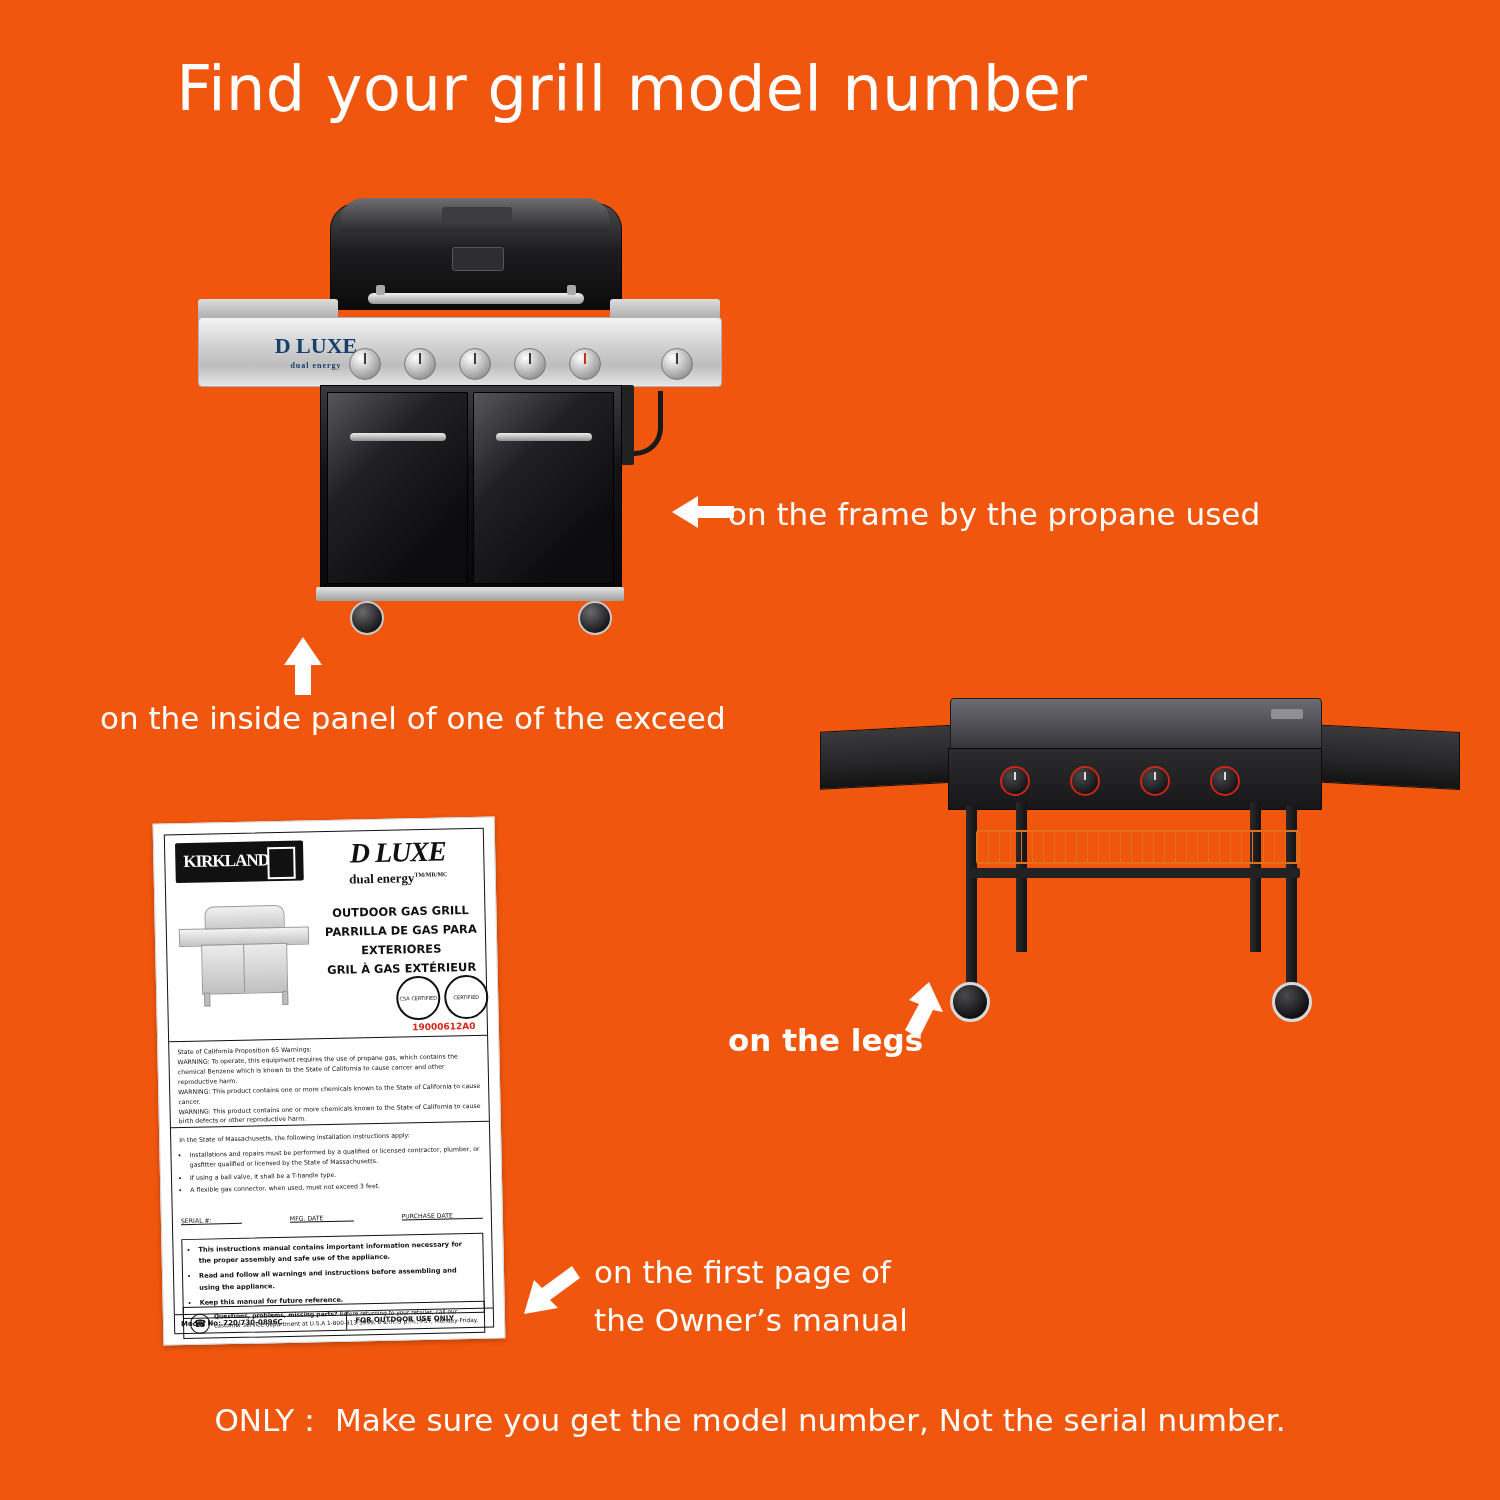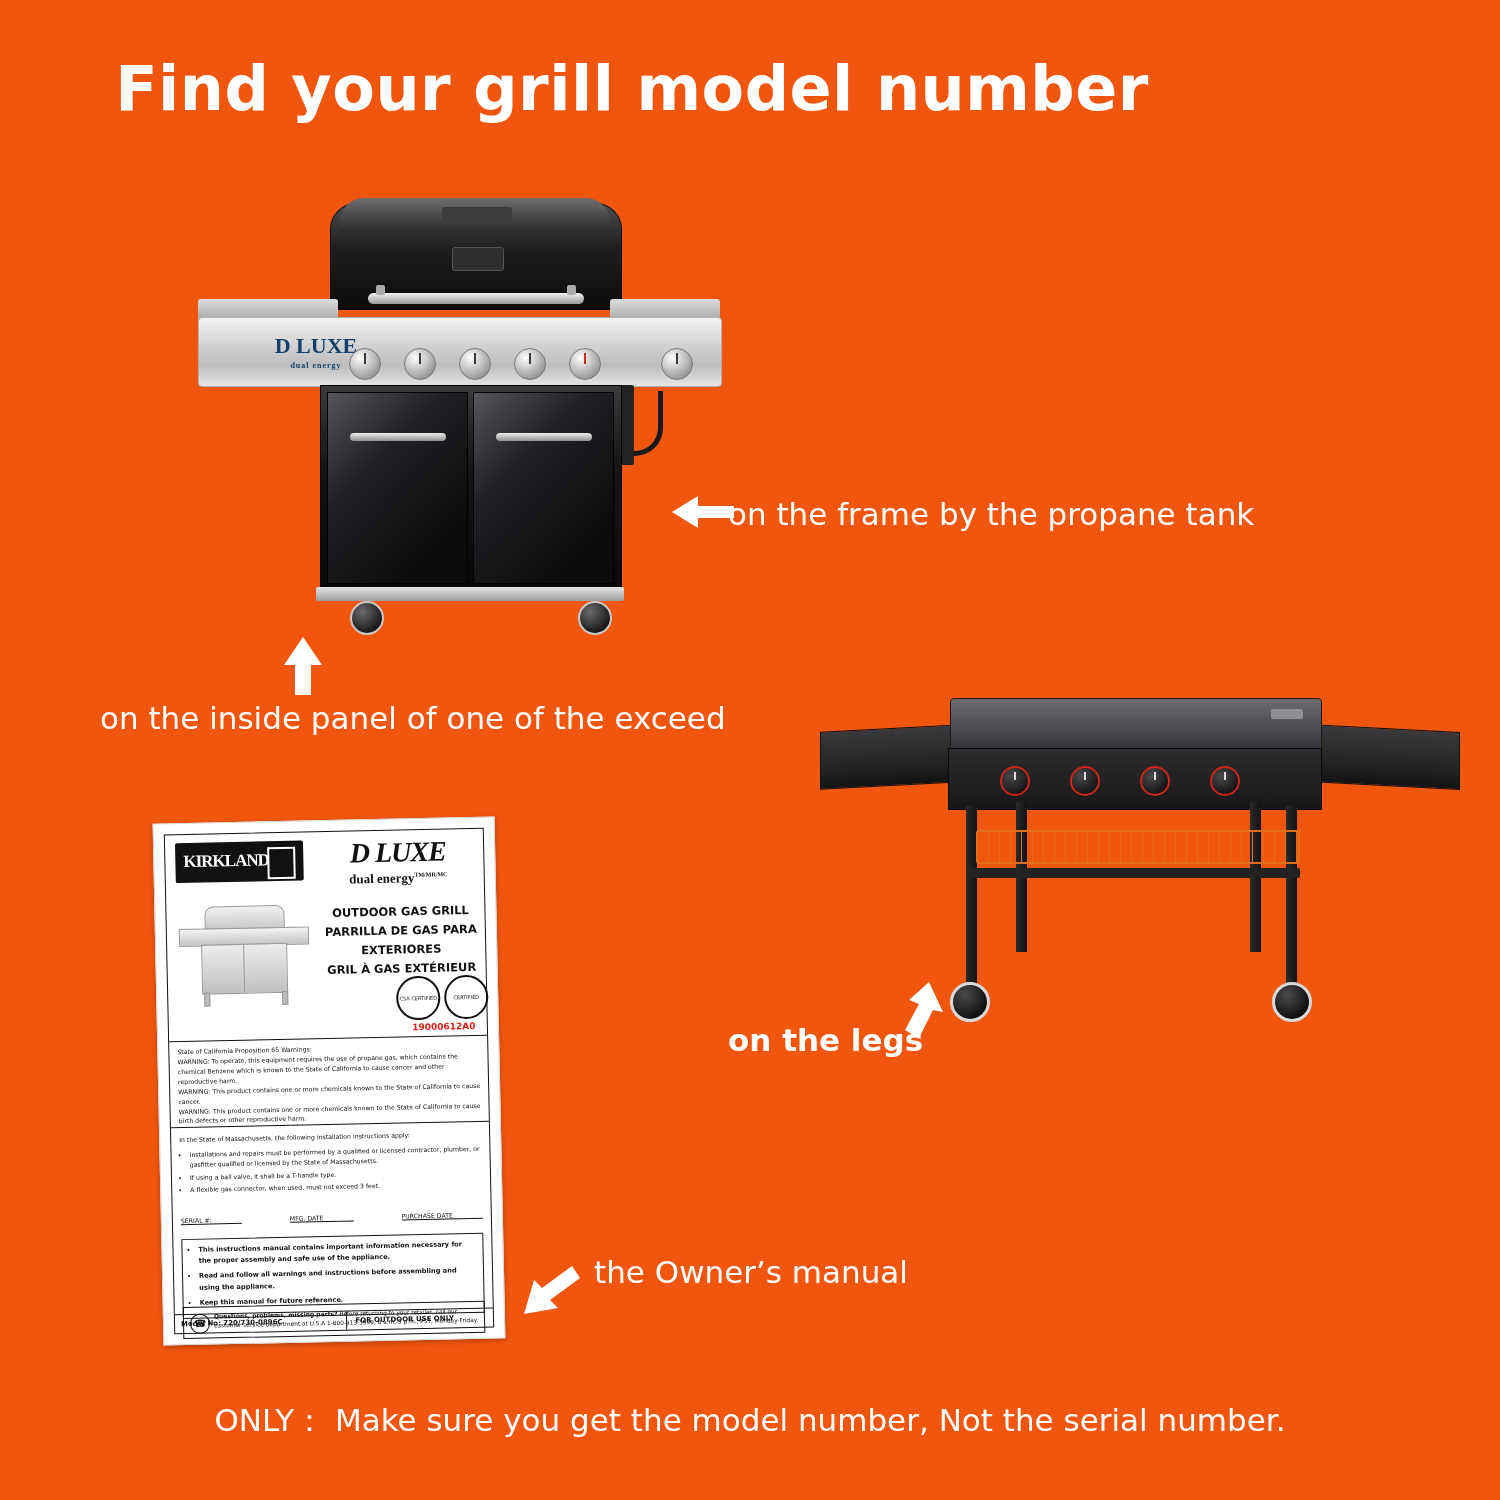--- a/index.html
+++ b/index.html
@@ -6,21 +6,21 @@
   body{
     width:1500px;height:1500px;
     background:#F0560E;
     font-family:"DejaVu Sans", sans-serif;
     overflow:hidden;
     position:relative;
   }
   .title{
     position:absolute;top:52px;left:0;width:1264px;
     text-align:center;color:#ffffff;
-    font-size:62px;letter-spacing:0.5px;font-weight:700;
+    font-size:62px;letter-spacing:0.5px;font-weight:400;
   }
   .callout{
     position:absolute;color:#ffffff;font-size:31px;font-weight:400;white-space:nowrap;
   }
   .callout.two-line{white-space:normal;line-height:1.55;}
   .tips{
     position:absolute;left:0;bottom:58px;width:1500px;text-align:center;
     color:#ffffff;font-size:31px;
   }
   .arrow{position:absolute;}
@@ -301,21 +301,21 @@
     </div>
   </div>
   <div class="g-base"></div>
   <div class="caster" style="left:160px"></div>
   <div class="caster" style="left:388px"></div>
 </div>
 
 <svg class="arrow" style="left:668px;top:490px;" width="70" height="44" viewBox="0 0 70 44">
   <path d="M4 22 L30 6 L30 16 L66 16 L66 28 L30 28 L30 38 Z" fill="#ffffff"></path>
 </svg>
-<div class="callout" style="left:728px;top:496px;">on the frame by the propane tank</div>
+<div class="callout" style="left:728px;top:496px;">on the frame by the propane used</div>
 
 <svg class="arrow" style="left:280px;top:635px;" width="46" height="62" viewBox="0 0 46 62">
   <path d="M23 2 L42 30 L31 30 L31 60 L15 60 L15 30 L4 30 Z" fill="#ffffff"></path>
 </svg>
 <div class="callout" style="left:100px;top:700px;">on the inside panel of one of the exceed</div>
 
 <div id="griddle">
   <div class="gd-wing-l"></div>
   <div class="gd-wing-r"></div>
   <div class="gd-plate"></div>
@@ -426,16 +426,17 @@
       <div class="fr">FOR OUTDOOR USE ONLY</div>
     </div>
 
   </div>
 </div>
 
 <svg class="arrow" style="left:520px;top:1262px;" width="62" height="58" viewBox="0 0 62 58">
   <path d="M4 52 L14 18 L22 26 L52 4 L60 16 L30 38 L38 46 Z" fill="#ffffff"></path>
 </svg>
 <div class="callout two-line" style="left:594px;top:1248px;width:330px;">
+  <div>on the first page of</div>
   <div>the Owner’s manual</div>
 </div>
 
 <div class="tips">ONLY：  Make sure you get the model number, Not the serial number.</div>
 
 </body></html>

